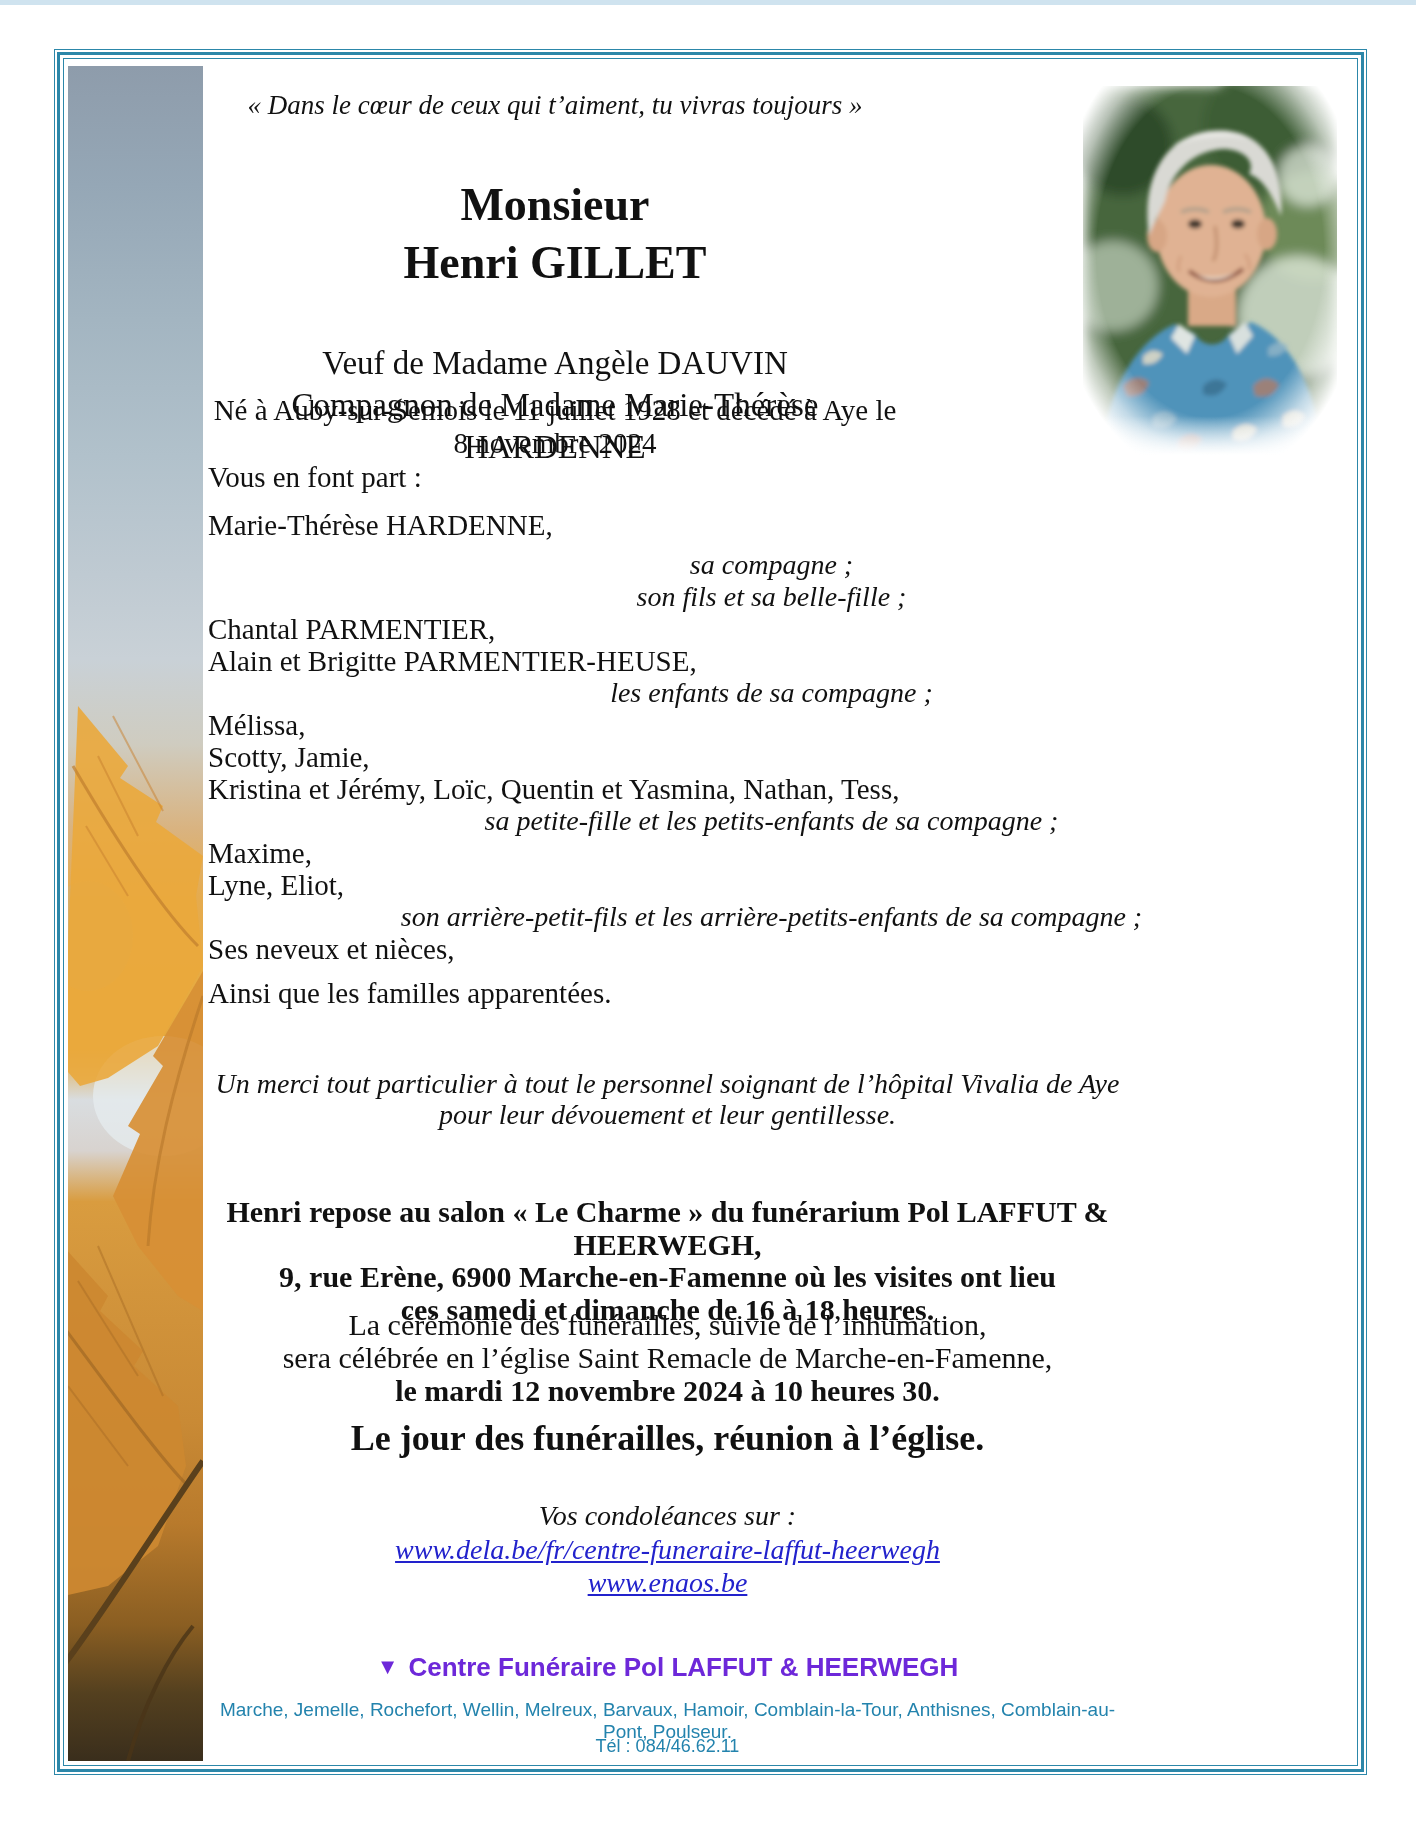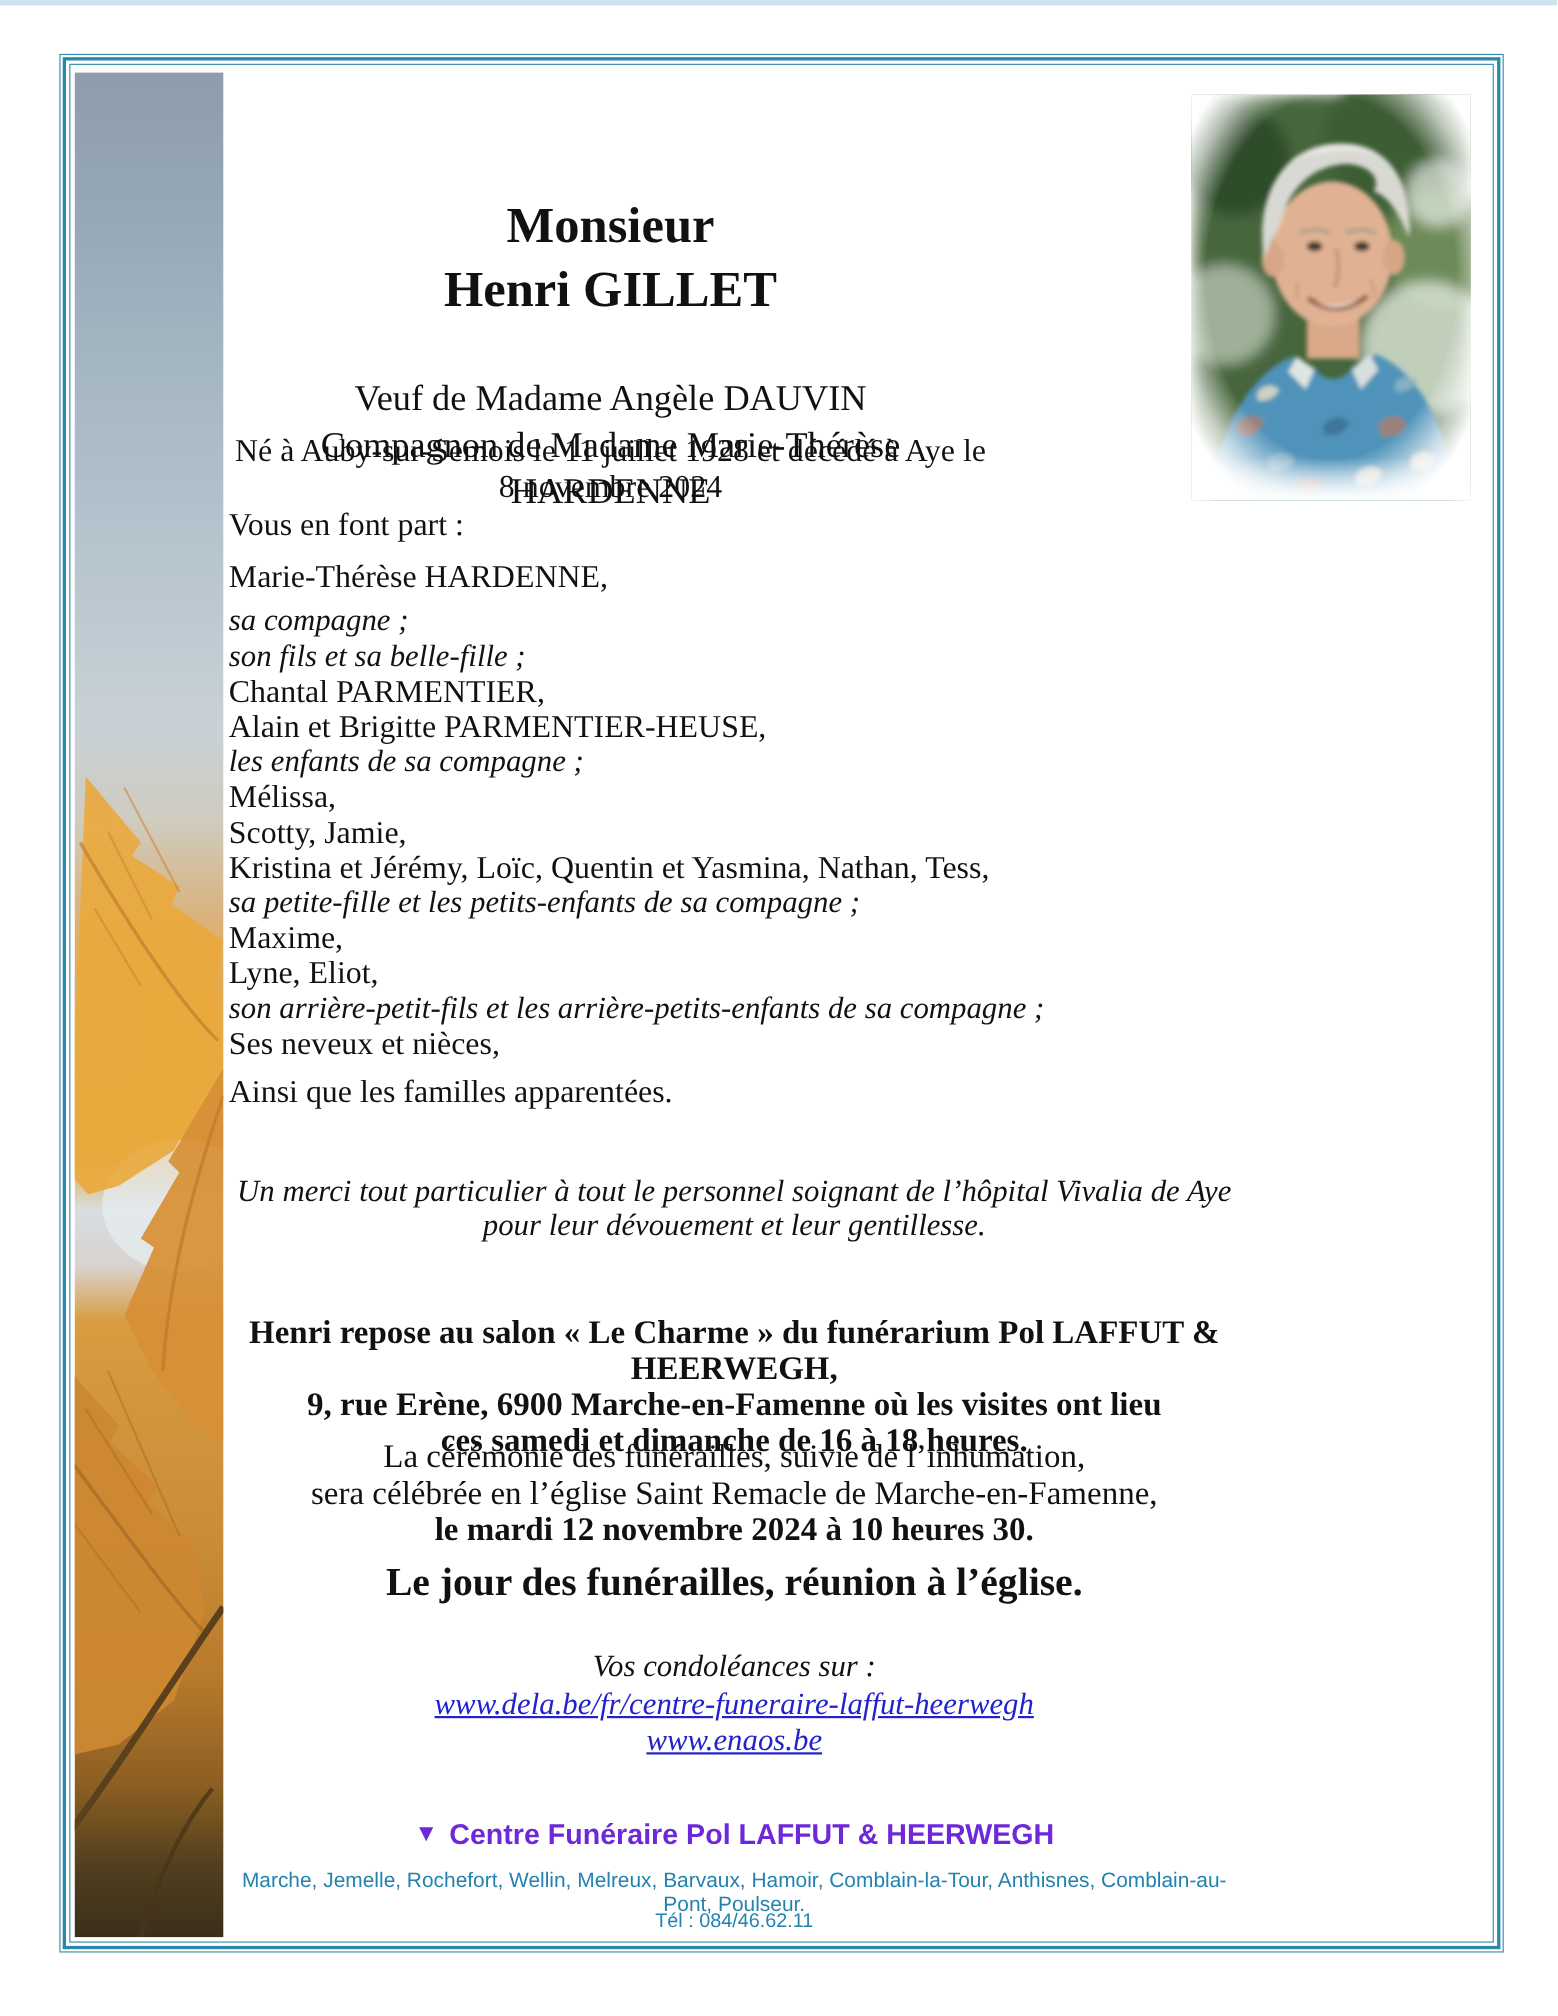--- a/index.html
+++ b/index.html
@@ -47,21 +47,21 @@
   .head-col{left:205px;width:700px;text-align:center;}
   .body-col{left:205px;width:925px;text-align:center;}
   .list-col{left:208px;width:1127px;}
   .quote{top:90px;font-style:italic;font-size:27px;}
   .main-title{top:176px;font-weight:bold;font-size:46px;line-height:58px;}
   .subtitles{top:302px;font-size:33px;line-height:42px;margin-top:40px;}
   .life-dates{top:394px;font-size:29px;}
   .intro{top:461px;left:208px;font-size:29px;}
   .family{top:509px;font-size:29px;line-height:32px;}
   .fam-name{text-align:left;}
-  .fam-relation{text-align:left;font-style:italic;font-size:28px;}
+  .fam-relation{text-align:center;font-style:italic;font-size:28px;}
   .fam-relation.first{margin-top:8px;}
   .fam-gap{margin-top:12px;}
   .thanks{top:1068px;font-style:italic;font-size:28px;line-height:31px;}
   .repose{top:1196px;font-weight:bold;font-size:30px;line-height:32.5px;}
   .ceremony{top:1308px;font-size:30px;line-height:33px;}
   .ceremony .bold{font-weight:bold;}
   .funeral-day{top:1417px;font-weight:bold;font-size:36px;}
   .condolences{top:1499px;font-style:italic;font-size:28px;line-height:33.5px;}
   .condolences a{color:#2222cc;text-decoration:underline;text-align:center;}
   .footer-head{top:1652px;font-family:"Liberation Sans", sans-serif;
@@ -173,20 +173,21 @@
           <path d="M120,300 q12,-12 24,-2 q-8,16 -24,10 Z" fill="#3c7291"></path>
           <path d="M95,355 q12,-12 24,-2 q-8,16 -24,10 Z" fill="#a97f6e"></path>
           <path d="M150,345 q12,-12 24,-2 q-8,16 -24,10 Z" fill="#e5dcc8"></path>
         </g>
       </g>
       <rect x="0" y="0" width="254" height="369" fill="url(#vign)"></rect>
       <rect x="0" y="330" width="254" height="39" fill="url(#fadeB)"></rect>
     </svg>
   </div>
 
+  <div class="abs head-col quote">« Dans le cœur de ceux qui t’aiment, tu vivras toujours »</div>
 
   <div class="abs head-col main-title">
     <div>Monsieur</div>
     <div>Henri GILLET</div>
   </div>
 
   <div class="abs head-col subtitles">
     <div>Veuf de Madame Angèle DAUVIN</div>
     <div>Compagnon de Madame Marie-Thérèse HARDENNE</div>
   </div>

